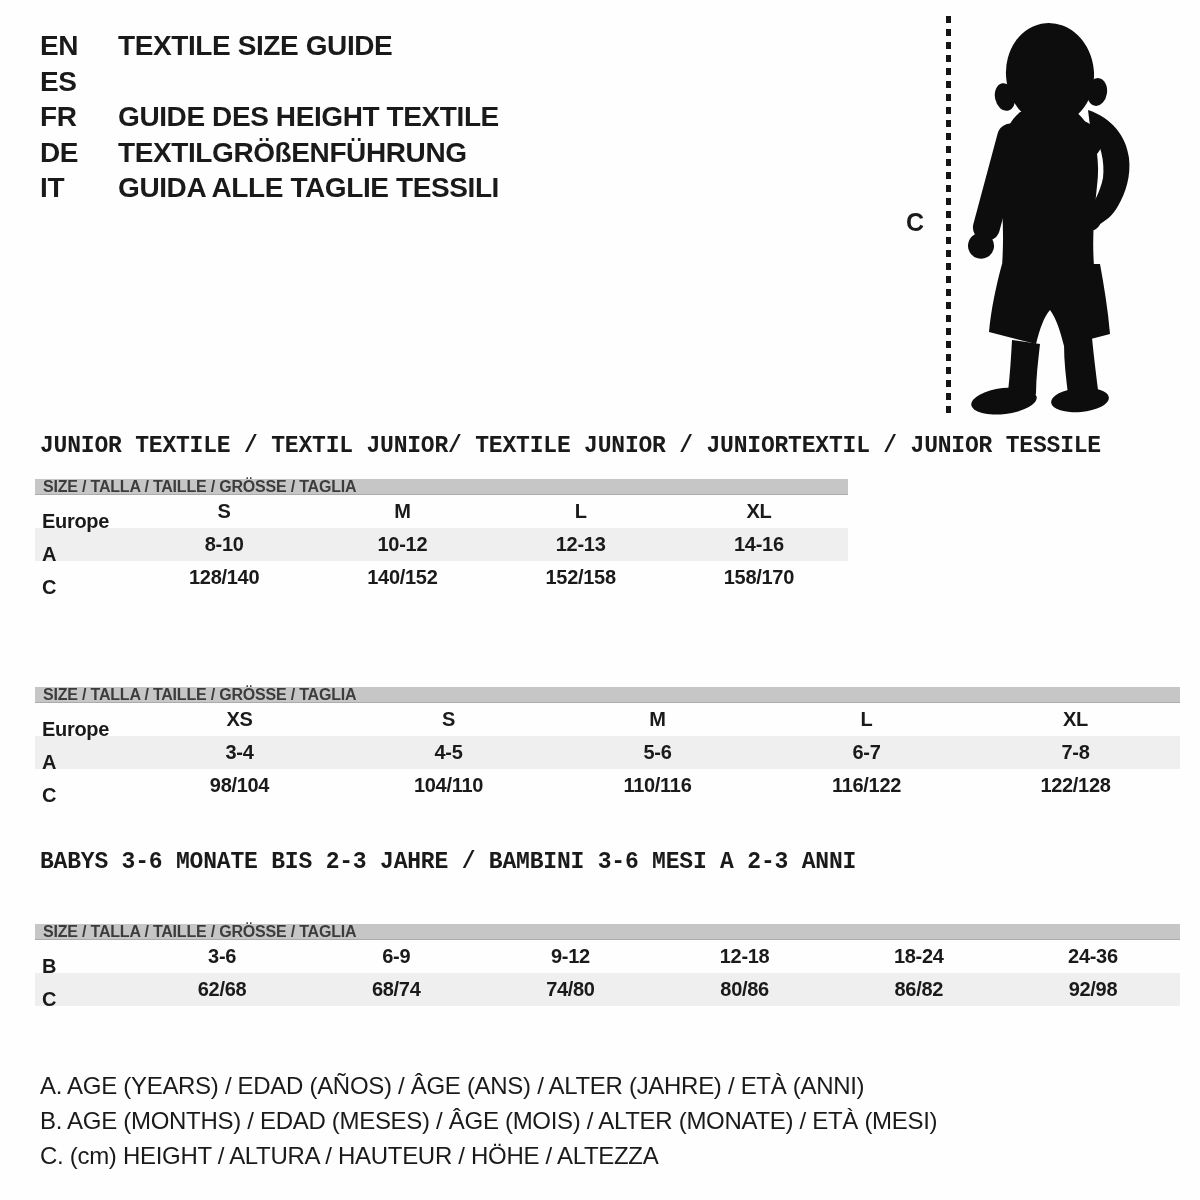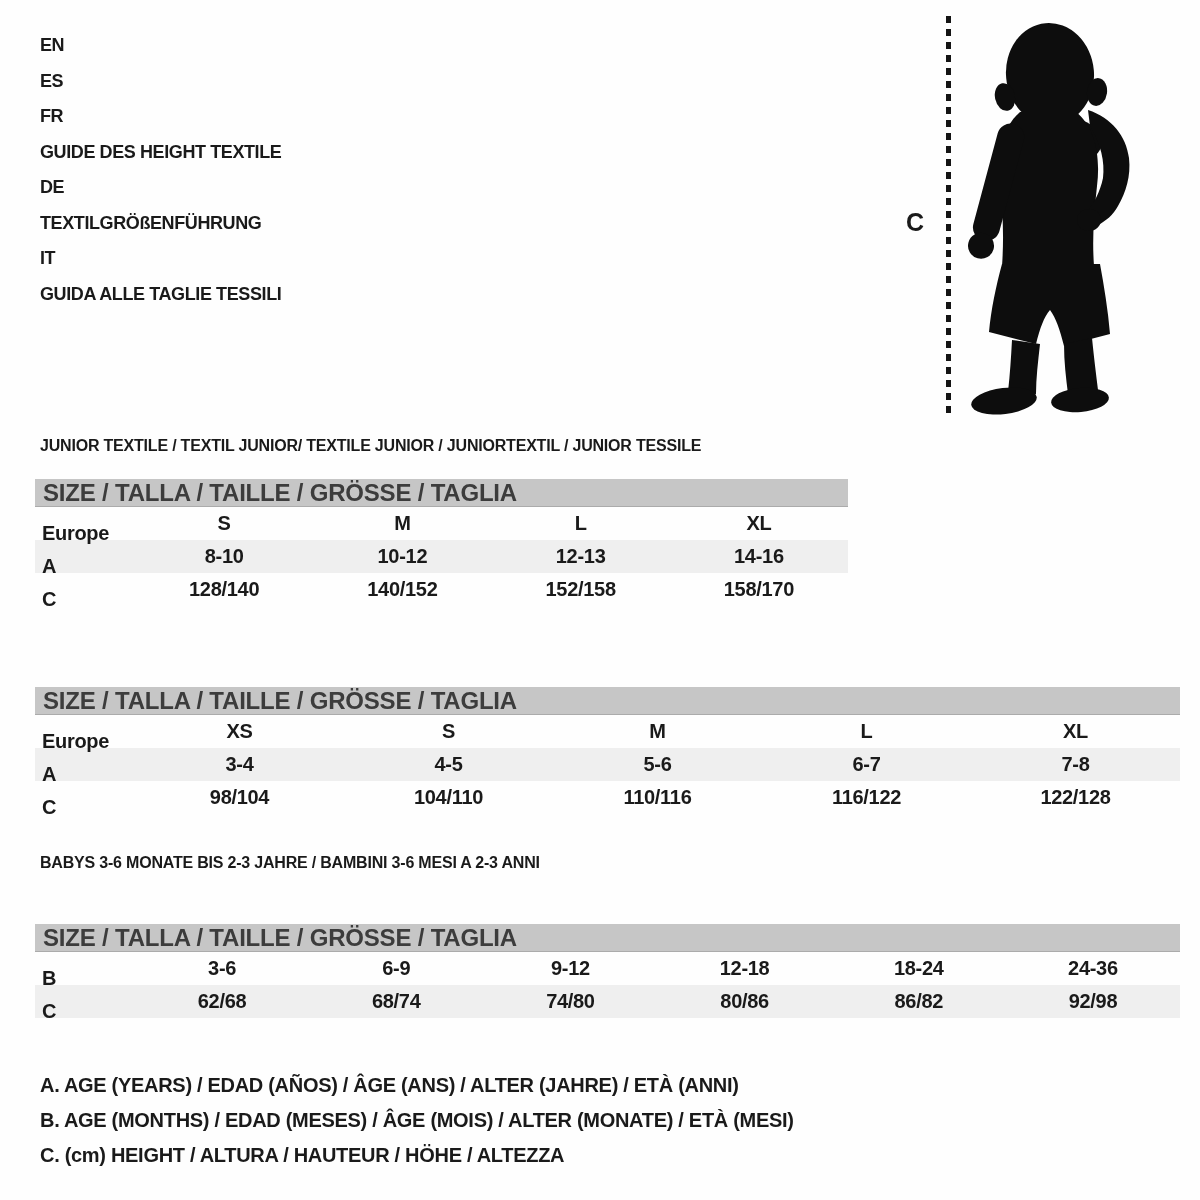--- a/index.html
+++ b/index.html
@@ -5,60 +5,61 @@
   :root{
     --ink:#1a1a1a; --bar_bg:#c6c6c6; --row_shaded_bg:#efefef; --page_bg:#fefefe;
   }
   *{margin:0;padding:0;box-sizing:border-box;}
   html,body{width:1200px;height:1200px;}
   body{font-family:"Liberation Sans", sans-serif;background:var(--page_bg);color:var(--ink);}
   .canvas{position:relative;width:1200px;height:1200px;overflow:hidden;background:var(--page_bg);}
 
   
   .lang{position:absolute;left:40px;top:28px;}
-  .lang-row{display:flex;font-size:18px;font-weight:700;line-height:35.5px;letter-spacing:-0.4px;white-space:nowrap;flex-direction:column;}
+  .lang-row{display:flex;font-size:28px;font-weight:700;line-height:35.5px;letter-spacing:-0.4px;white-space:nowrap;}
   .lang-code{width:78px;}
 
   
   .dash-line{position:absolute;left:946px;top:16px;width:5px;height:400px;
     background:repeating-linear-gradient(to bottom,#141414 0 7px,transparent 7px 13px);}
   .height-label{position:absolute;left:906px;top:208px;font-size:25px;font-weight:700;}
   .toddler{position:absolute;left:958px;top:12px;}
 
   
-  .sec-title{position:absolute;left:40px;font-size:16px;font-weight:700;letter-spacing:-0.2px;white-space:nowrap;line-height:24px;}
+  .sec-title{position:absolute;left:40px;font-size:23px;font-weight:700;letter-spacing:-0.2px;white-space:nowrap;line-height:24px;font-family:Liberation Mono, monospace;}
   .sec-title .sub{font-size:0.62em;vertical-align:-0.28em;}
   #title-junior{top:434px;}
   #title-children{top:642px;}
   #title-babies{top:845px;line-height:35px;}
 
   
   .size-table{position:absolute;left:35px;}
   #table-junior{top:479px;width:813px;}
   #table-children{top:687px;width:1145px;}
   #table-babies{top:924px;width:1145px;}
-  .bar{height:28px;background:var(--bar_bg);display:flex;align-items:center;
-    padding-left:8px;font-size:24px;font-weight:700;color:#3c3c3c;
+  .bar{height:16px;background:var(--bar_bg);display:flex;align-items:center;
+    padding-left:8px;font-size:16px;font-weight:700;color:#3c3c3c;
     border-bottom:1px solid #ababab;letter-spacing:-0.2px;}
   .row{display:flex;height:33px;align-items:center;font-size:20px;font-weight:700;letter-spacing:-0.3px;}
   .row.shaded{background:var(--row_shaded_bg);}
   .row .lbl{width:100px;padding-left:7px;flex:none;margin-top:19px;}
   .row .cell{flex:1;text-align:center;}
 
   
-  .legend{position:absolute;left:40px;top:1068px;font-size:20px;font-weight:700;line-height:35px;letter-spacing:-0.3px;white-space:nowrap;}
+  .legend{position:absolute;left:40px;top:1068px;font-size:24px;font-weight:400;line-height:35px;letter-spacing:-0.3px;white-space:nowrap;}
 </style>
 </head>
 <body>
 
 <div class="canvas">
 
   <div class="lang">
     <div class="lang-row">
       <span class="lang-code">EN</span>
+      <span>TEXTILE SIZE GUIDE</span>
     </div>
     <div class="lang-row">
       <span class="lang-code">ES</span>
     </div>
     <div class="lang-row">
       <span class="lang-code">FR</span>
       <span>GUIDE DES HEIGHT TEXTILE</span>
     </div>
     <div class="lang-row">
       <span class="lang-code">DE</span>

